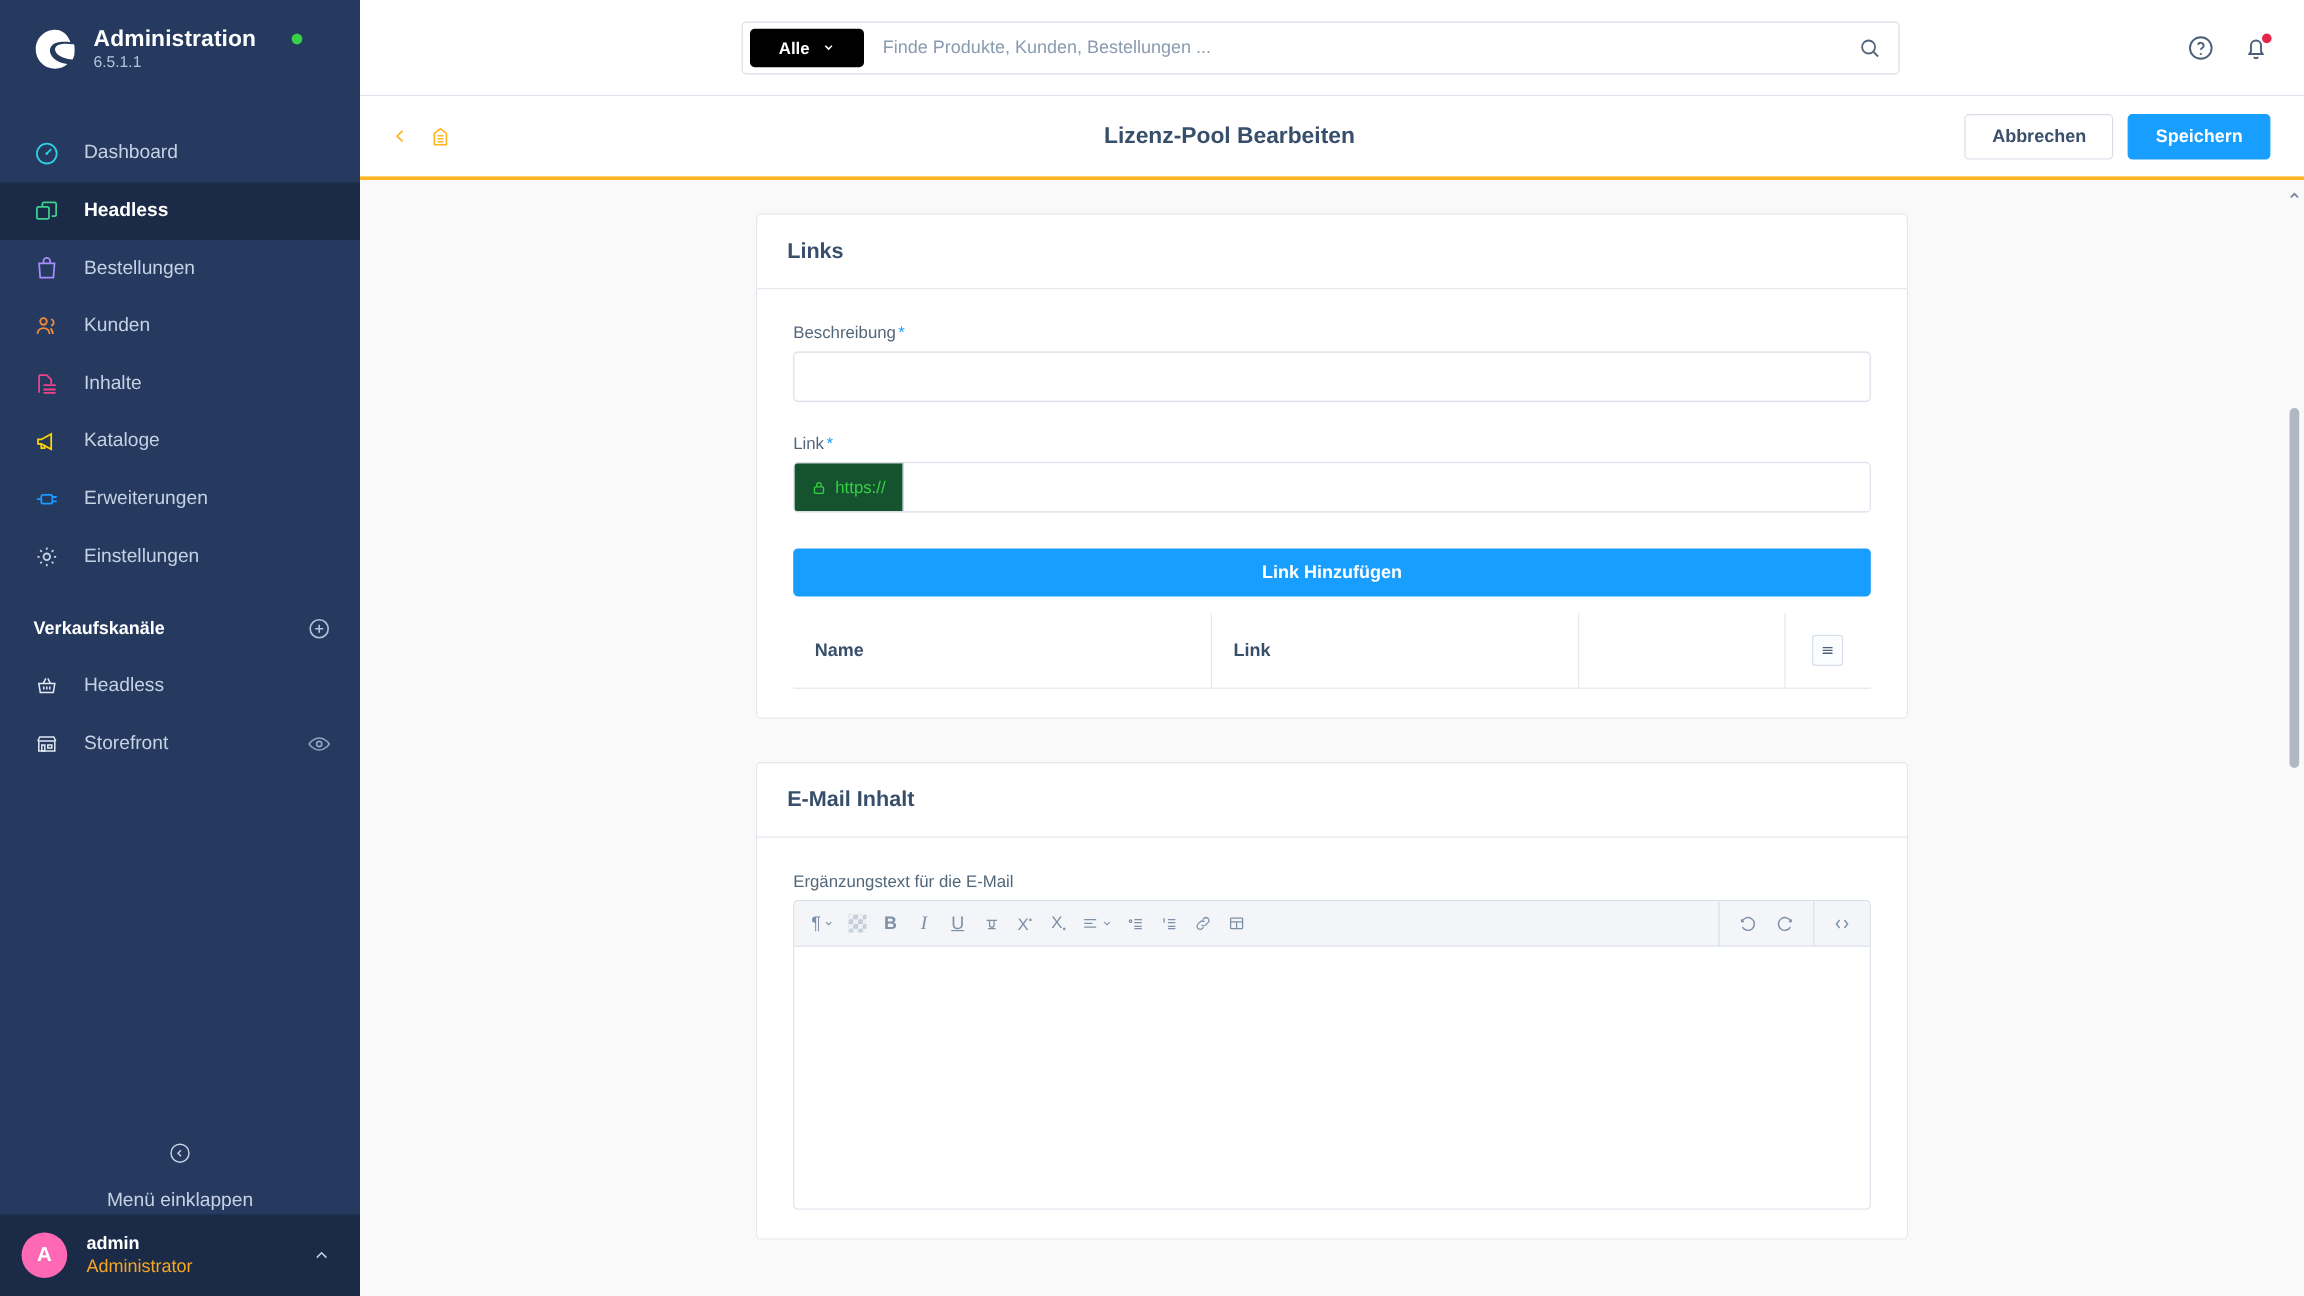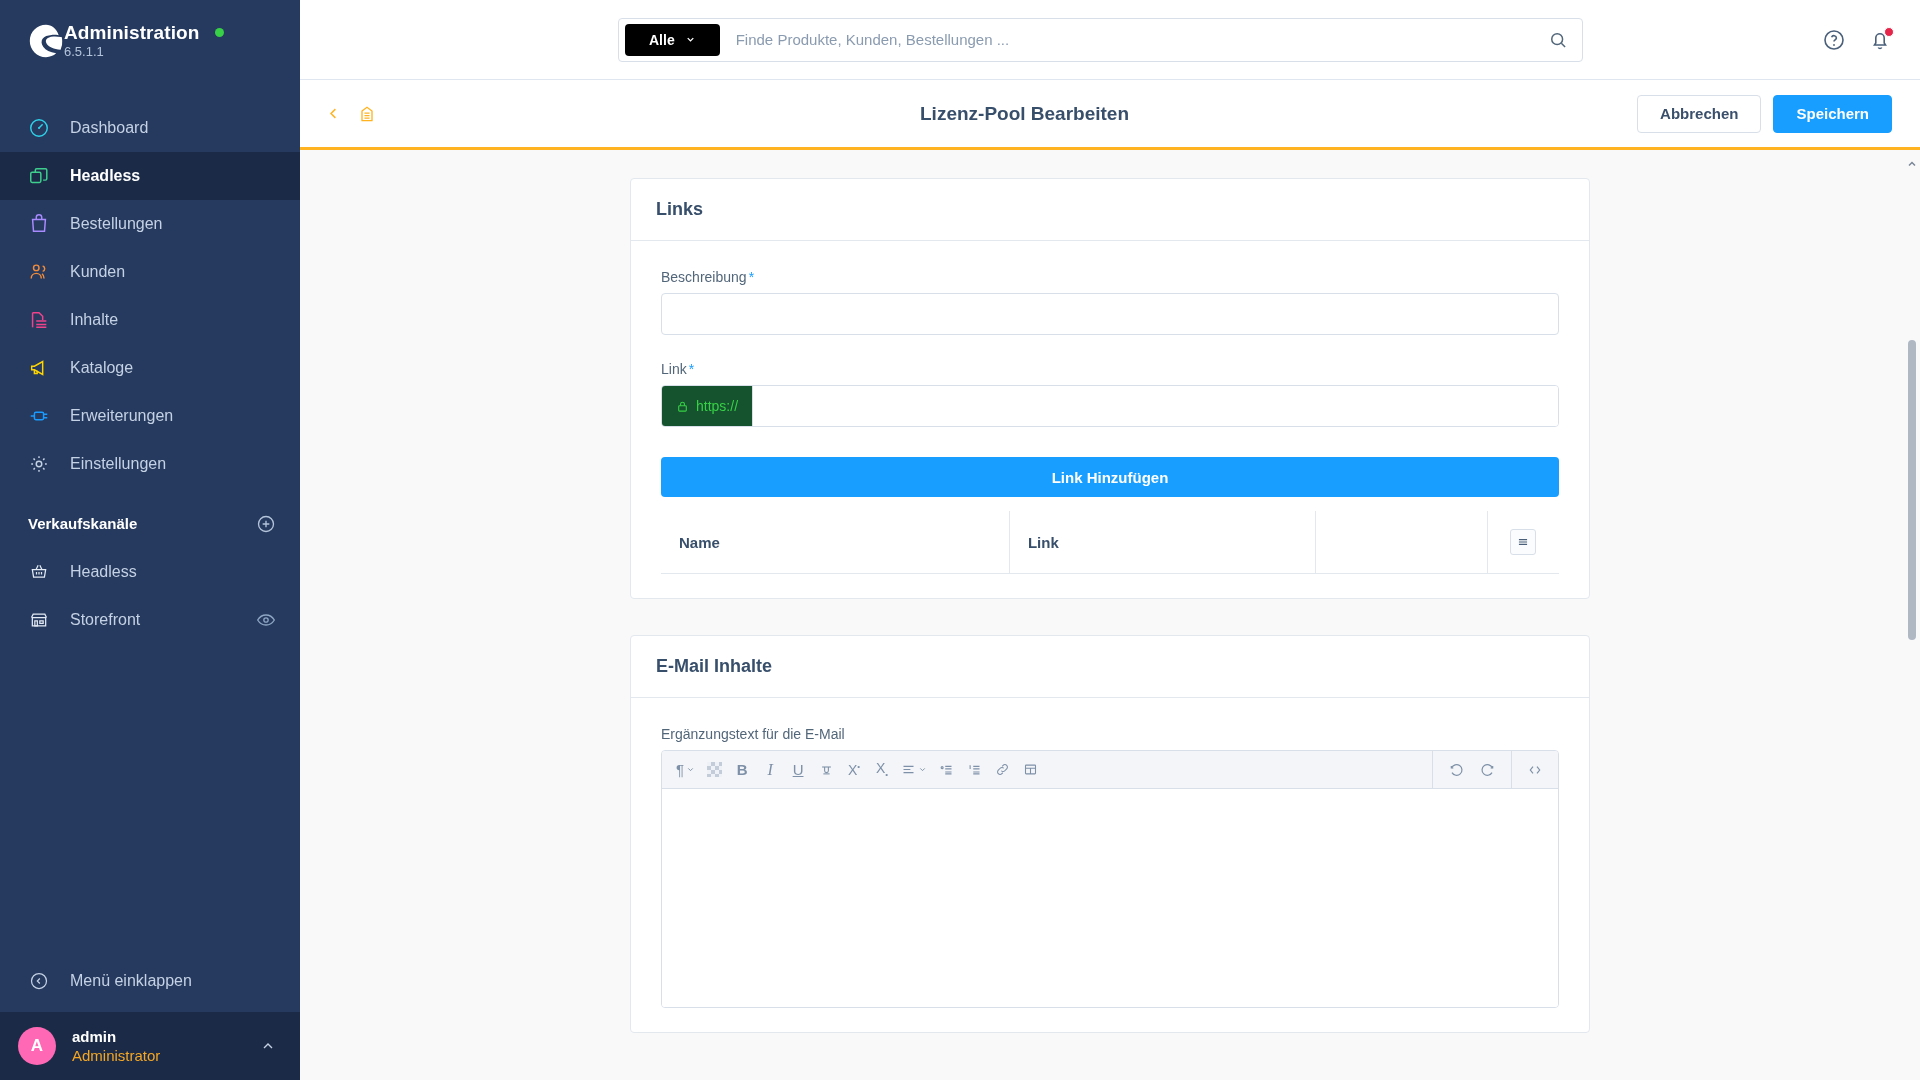--- a/index.html
+++ b/index.html
@@ -15,20 +15,21 @@
   .sidebar {
     width: 300px; height: 1080px;
     background: #253a5e;
     display: flex; flex-direction: column;
     flex-shrink: 0;
     position: relative;
   }
   .brand {
     display: flex; align-items: center;
     padding: 22px 0 22px 28px;
+    gap: 14px;
     position: relative;
   }
   .brand-logo { width: 36px; height: 36px; flex-shrink: 0; }
   .brand-text { line-height: 1.15; }
   .brand-title { color: #fff; font-size: 19px; font-weight: 700; letter-spacing: .1px; }
   .brand-version { color: #b4c4db; font-size: 13px; margin-top: 1px; }
   .status-dot {
     width: 9px; height: 9px; border-radius: 50%;
     background: #37d046; margin-left: 16px;
     align-self: flex-start; margin-top: 6px;
@@ -58,22 +59,22 @@
     display: flex; align-items: center;
     height: 48px; padding-left: 28px; padding-right: 24px; gap: 20px;
     color: #c5d1e4; font-size: 16px; cursor: pointer;
   }
   .channel-item .nav-label { flex: 1; }
   .eye-btn { width: 20px; height: 20px; color: #8fa6c4; cursor: pointer; }
 
   .collapse {
     margin-top: auto;
     display: flex; align-items: center; gap: 20px;
-    padding: 0 28px; height: 62px;
-    color: #c5d1e4; font-size: 16px; cursor: pointer;
+    padding: 0 14px; height: 62px;
+    color: #c5d1e4; font-size: 16px; cursor: pointer; flex-direction: column;
   }
   .user-bar {
     height: 68px; background: #1b2b47;
     display: flex; align-items: center; gap: 16px;
     padding: 0 24px 0 18px; cursor: pointer;
   }
   .avatar {
     width: 38px; height: 38px; border-radius: 50%;
     background: #ff68b4; color: #fff;
     display: flex; align-items: center; justify-content: center;
@@ -539,21 +540,21 @@
                 </th>
               </tr>
             </thead>
             <tbody></tbody>
           </table>
         </div>
       </section>
 
       <section class="card">
         <div class="card-head">
-          <span class="card-title">E-Mail Inhalte</span>
+          <span class="card-title">E-Mail Inhalt</span>
         </div>
         <div class="card-body">
           <label class="field-label">Ergänzungstext für die E-Mail</label>
 
           <div class="editor-shell">
             <div class="editor-toolbar">
               <div class="tb-left">
 
                 <span class="tb-btn">
                   <span style="font-size:15px;">¶</span>

